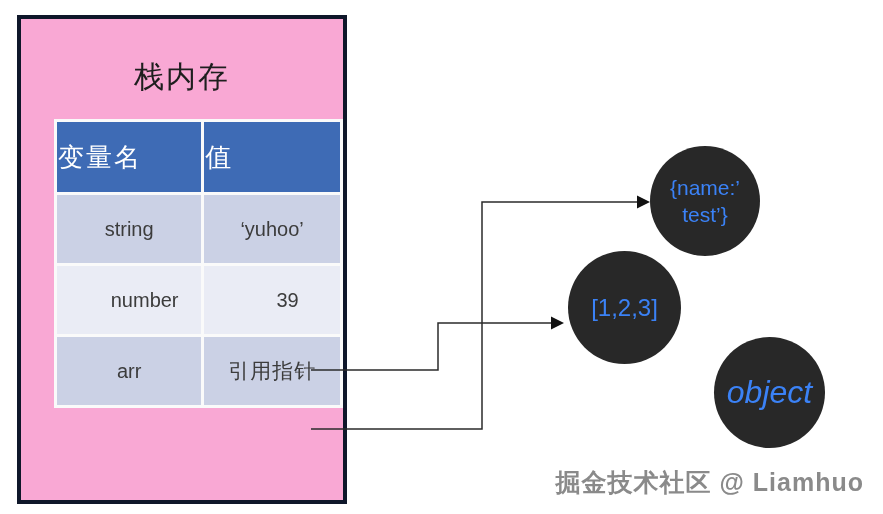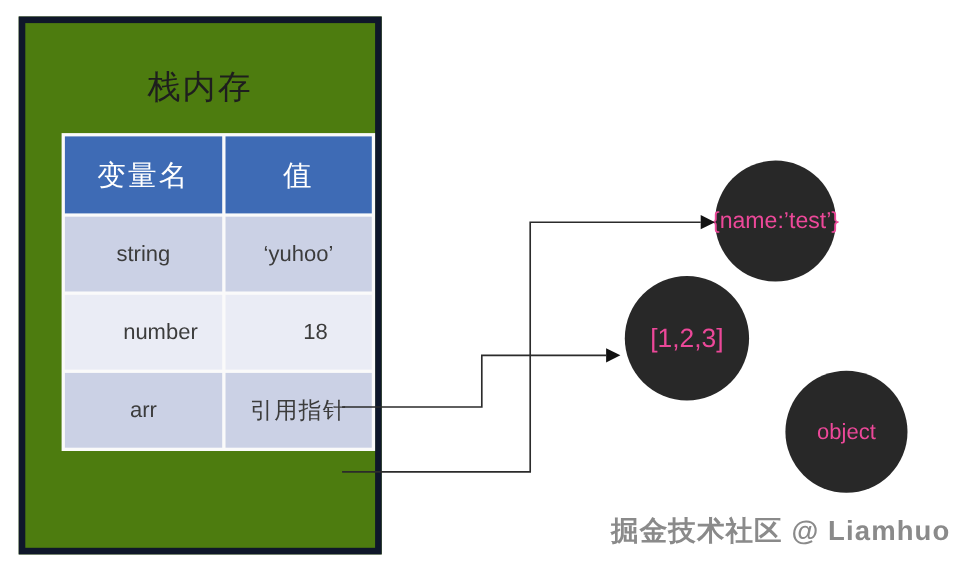--- a/index.html
+++ b/index.html
@@ -2,51 +2,51 @@
 <html><head>
 <meta charset="utf-8">
 <style>
   html,body{margin:0;padding:0;background:#ffffff;}
   .stage{
     position:relative;width:883px;height:514px;background:#ffffff;
     font-family:"Liberation Sans",sans-serif;overflow:hidden;
   }
   .panel{
     position:absolute;top:15px;width:330px;height:489px;
-    background:#4d7c0f;border:6px solid #0f172a;box-sizing:border-box;
+    background:#f9a8d4;border:4px solid #0f172a;box-sizing:border-box;
   }
   #stack-panel{left:17px;}
   #heap-panel{left:536px;}
   .panel-title{
     position:absolute;top:38px;left:0;width:100%;text-align:center;
     font-size:30px;color:#1e1e1e;letter-spacing:2px;
   }
   table.vars{
     position:absolute;left:33px;top:100px;
     border-collapse:separate;border-spacing:3px;background:#fafafa;
   }
   table.vars th{
     width:125px;height:68px;background:#3e6bb5;color:#ffffff;
-    font-size:26px;font-weight:400;text-align:center;letter-spacing:2px;
+    font-size:26px;font-weight:400;text-align:left;letter-spacing:2px;
   }
   table.vars td{
     width:125px;height:66px;text-align:center;vertical-align:middle;
     font-size:20px;color:#3c3c3c;
   }
   table.vars td.zh{font-size:21px;letter-spacing:1px;}
   tr.band-a td{background:#cbd1e5;margin-left:24px;}
   tr.band-b td{background:#eaecf5;padding-left:32px;}
   .heap-circle{
-    position:absolute;border-radius:50%;background:#282828;color:#ec4899;
-    display:flex;flex-direction:row;align-items:center;justify-content:center;
+    position:absolute;border-radius:50%;background:#282828;color:#3b82f6;
+    display:flex;flex-direction:column;align-items:center;justify-content:center;
     text-align:center;line-height:1.3;
   }
   #circle-name-test{left:650px;top:146px;width:110px;height:110px;font-size:21px;}
   #circle-arr{left:568px;top:251px;width:113px;height:113px;font-size:24px;}
-  #circle-object{left:714px;top:337px;width:111px;height:111px;font-size:20px;}
+  #circle-object{left:714px;top:337px;width:111px;height:111px;font-size:32px;font-style:italic;}
   svg.connectors{position:absolute;left:0;top:0;pointer-events:none;}
   .watermark{
     position:absolute;right:19px;bottom:15px;
     font-size:25px;font-weight:bold;color:#8a8a8a;letter-spacing:1px;
     text-shadow:1px 1px 0 #ffffff,-1px -1px 0 #ffffff,1px -1px 0 #ffffff,-1px 1px 0 #ffffff;
   }
 </style>
 </head>
 <body>
 
@@ -60,21 +60,21 @@
           <tr>
         <th>变量名</th>
         <th>值</th>
       </tr>
       <tr class="band-a">
         <td>string</td>
         <td>‘yuhoo’</td>
       </tr>
       <tr class="band-b">
         <td>number</td>
-        <td>18</td>
+        <td>39</td>
       </tr>
       <tr class="band-a">
         <td>arr</td>
         <td class="zh">引用指针</td>
       </tr>
     </tbody>
       </table>
   </div>
 
 

